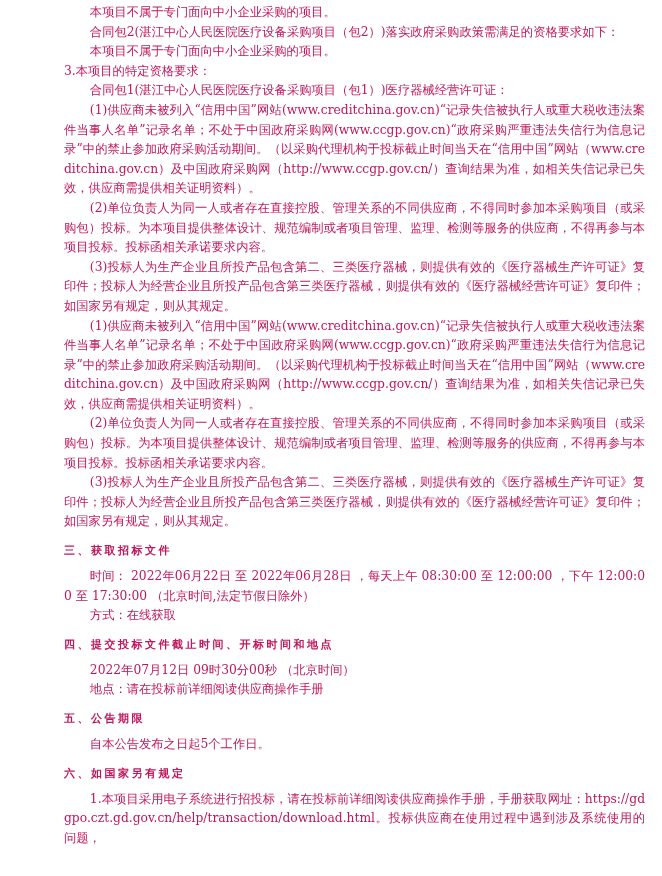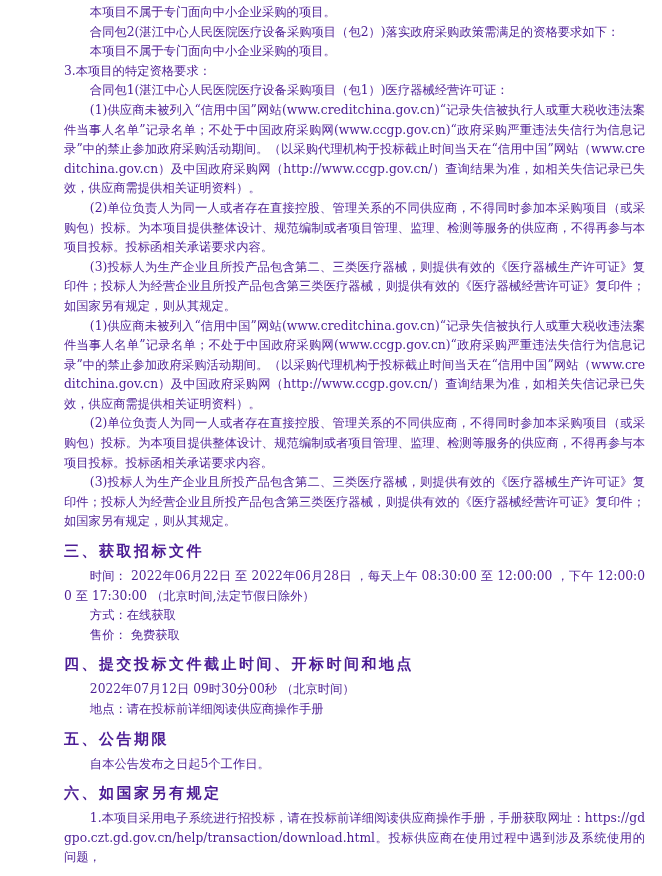--- a/index.html
+++ b/index.html
@@ -4,33 +4,33 @@
 <style>
   * { margin: 0; padding: 0; box-sizing: border-box; }
   html, body { background: #ffffff; }
   body {
     width: 662px; height: 876px; overflow: hidden;
     font-family: "DejaVu Serif", "Liberation Serif", serif;
   }
   .doc {
     width: 662px; height: 876px;
     background: #ffffff;
-    color: #4c1d95;
+    color: #be185d;
     padding: 3px 17px 0 64px;
     font-size: 12.3px;
     line-height: 19.6px;
   }
   .para {
     text-align: justify;
     word-break: break-all;
   }
   .para.indent { text-indent: 2.1em; }
   .heading {
     font-weight: bold;
-    font-size: 15px;
+    font-size: 11px;
     letter-spacing: 2.5px;
     line-height: 20px;
     margin: 9px 0 6px 0;
   }
   .section { margin: 0; }
 </style>
 </head>
 <body>
 
 <div class="doc">
@@ -44,21 +44,20 @@
   <p class="para indent">(2)单位负责人为同一人或者存在直接控股、管理关系的不同供应商，不得同时参加本采购项目（或采购包）投标。为本项目提供整体设计、规范编制或者项目管理、监理、检测等服务的供应商，不得再参与本项目投标。投标函相关承诺要求内容。</p>
   <p class="para indent">(3)投标人为生产企业且所投产品包含第二、三类医疗器械，则提供有效的《医疗器械生产许可证》复印件；投标人为经营企业且所投产品包含第三类医疗器械，则提供有效的《医疗器械经营许可证》复印件；如国家另有规定，则从其规定。</p>
   <p class="para indent">(1)供应商未被列入“信用中国”网站(www.creditchina.gov.cn)“记录失信被执行人或重大税收违法案件当事人名单”记录名单；不处于中国政府采购网(www.ccgp.gov.cn)“政府采购严重违法失信行为信息记录”中的禁止参加政府采购活动期间。（以采购代理机构于投标截止时间当天在“信用中国”网站（www.creditchina.gov.cn）及中国政府采购网（http://www.ccgp.gov.cn/）查询结果为准，如相关失信记录已失效，供应商需提供相关证明资料）。</p>
   <p class="para indent">(2)单位负责人为同一人或者存在直接控股、管理关系的不同供应商，不得同时参加本采购项目（或采购包）投标。为本项目提供整体设计、规范编制或者项目管理、监理、检测等服务的供应商，不得再参与本项目投标。投标函相关承诺要求内容。</p>
   <p class="para indent">(3)投标人为生产企业且所投产品包含第二、三类医疗器械，则提供有效的《医疗器械生产许可证》复印件；投标人为经营企业且所投产品包含第三类医疗器械，则提供有效的《医疗器械经营许可证》复印件；如国家另有规定，则从其规定。</p>
 
   <div class="section">
     <h3 class="heading">三、获取招标文件</h3>
     <p class="para indent">时间： 2022年06月22日 至 2022年06月28日 ，每天上午 08:30:00 至 12:00:00 ，下午 12:00:00 至 17:30:00 （北京时间,法定节假日除外）</p>
     <p class="para indent">方式：在线获取</p>
-    <p class="para indent">售价： 免费获取</p>
   </div>
 
   <div class="section">
     <h3 class="heading">四、提交投标文件截止时间、开标时间和地点</h3>
     <p class="para indent">2022年07月12日 09时30分00秒 （北京时间）</p>
     <p class="para indent">地点：请在投标前详细阅读供应商操作手册</p>
   </div>
 
   <div class="section">
     <h3 class="heading">五、公告期限</h3>

